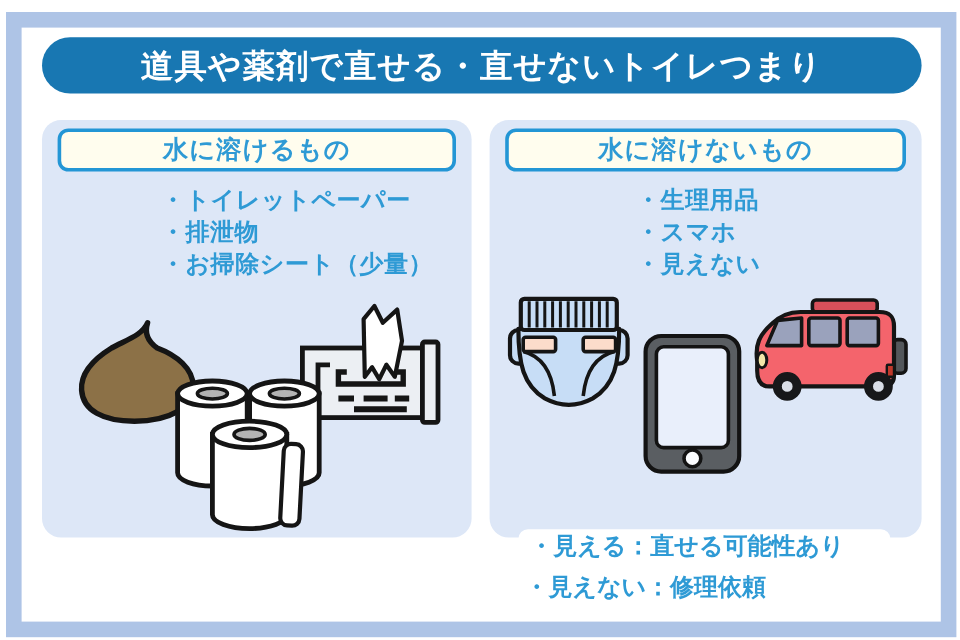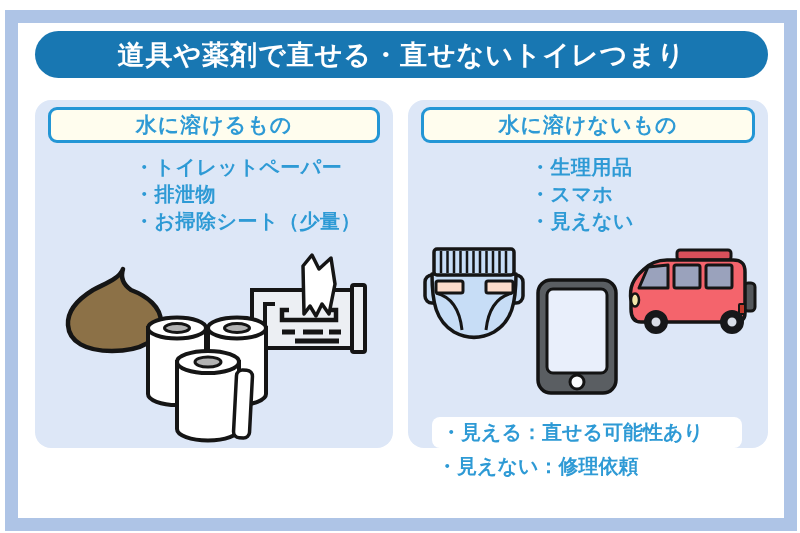--- a/index.html
+++ b/index.html
@@ -47,21 +47,21 @@
   .panel-right .list { left:122px; }
   .list-item {
     color:var(--text-blue, #2e9ad5); font-size:20px; line-height:27px;
     letter-spacing:0.5px; white-space:nowrap;
   }
   .illus { position:absolute; }
   .panel-left  .illus { left:25px; top:152px; }
   .panel-right .illus { left:7px;  top:145px; }
   .footer-label {
     position:absolute; background:#ffffff; border-radius:8px;
-    color:var(--text-blue, #2e9ad5); white-space:nowrap;
+    color:var(--text-blue, #2e9ad5); white-space:nowrap;margin-top:24px;
   }
   .foot-center {
     left:72px; top:348px; width:208px; height:38px;
     display:flex; align-items:center; justify-content:center;
     font-size:22px;
   }
   .r-foot1 {
     left:24px; top:317px; width:310px; height:31px;
     font-size:20px; line-height:31px; padding-left:9px;
   }

